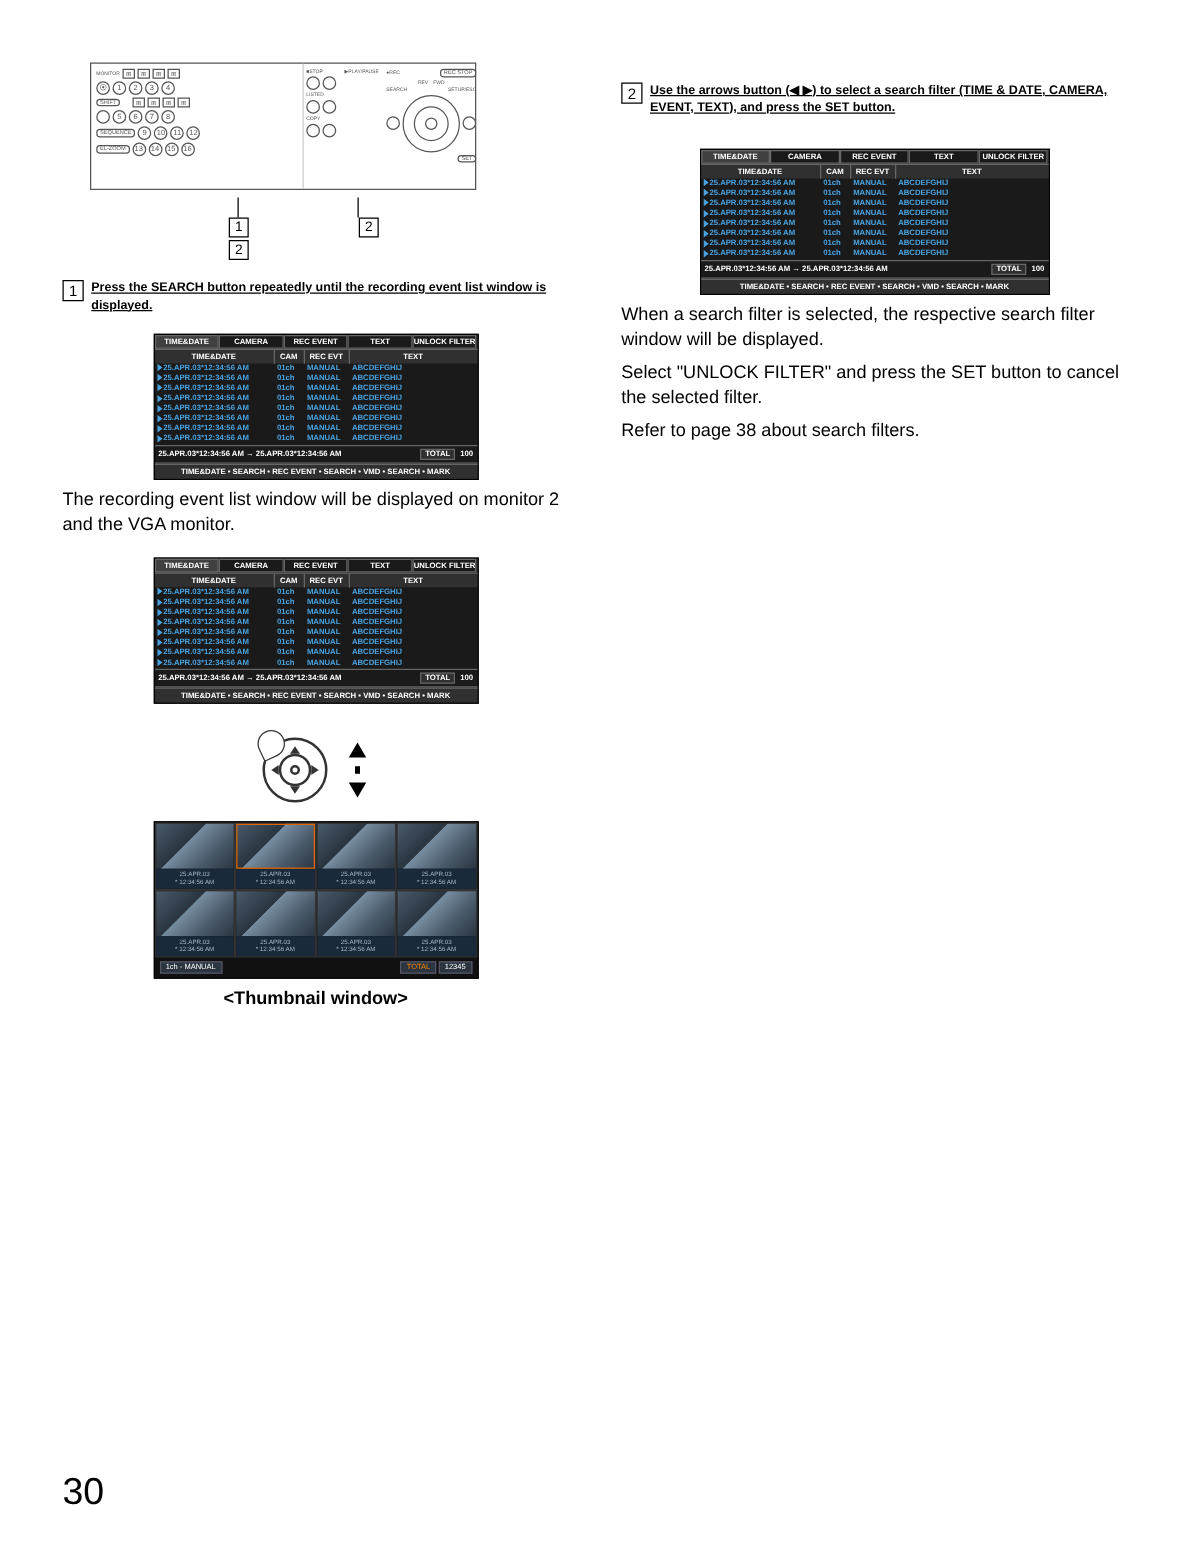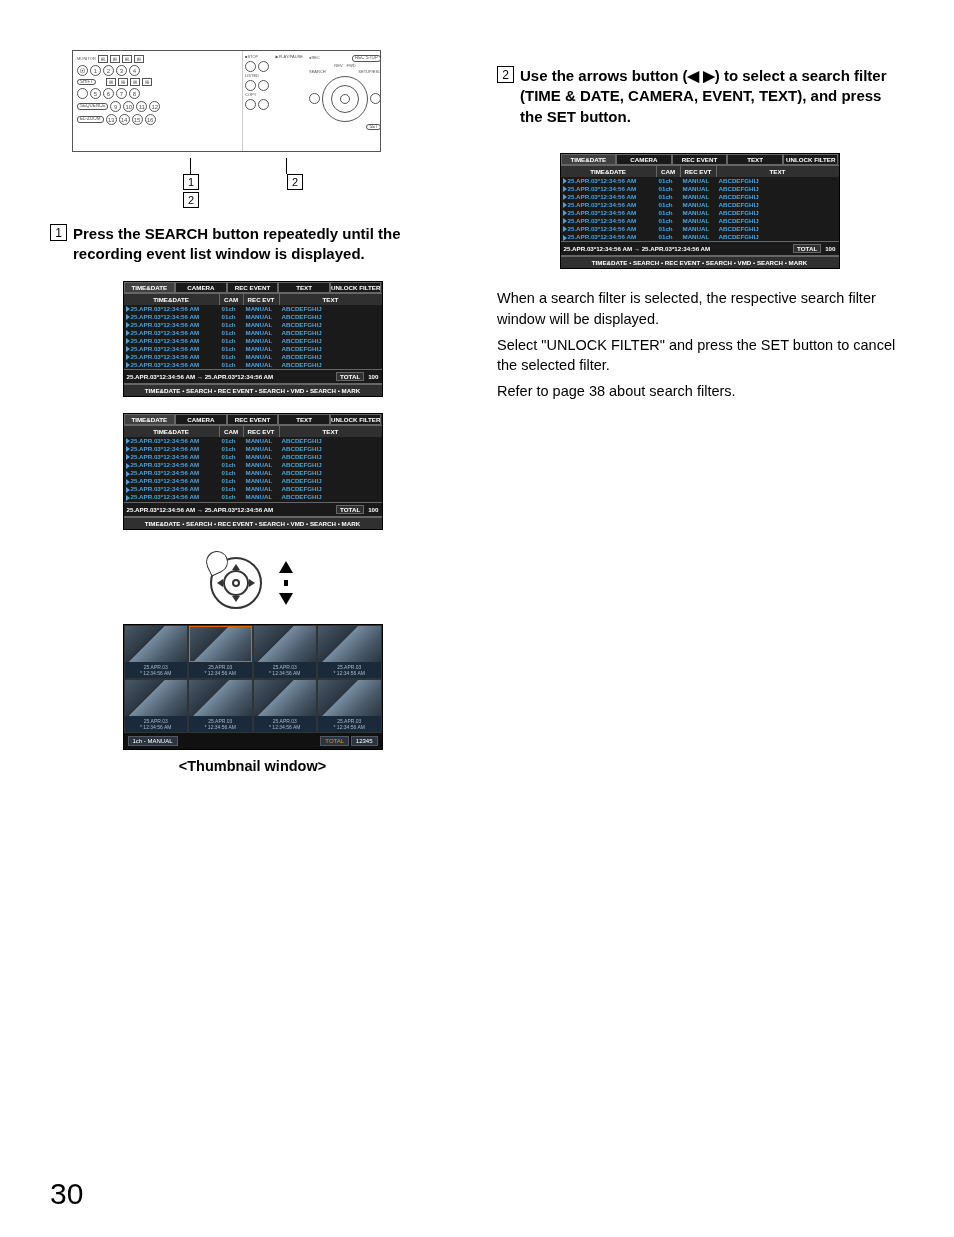--- a/index.html
+++ b/index.html
@@ -48,21 +48,21 @@
   .jog-inner{width:10px;height:10px;border:1px solid #555;border-radius:50%;}
   .callouts{margin:0 0 14px 22px;}
   .callout-line{display:flex;}
   .cl1{width:119px;border-right:1px solid #000;height:16px;}
   .cl2{width:96px;border-right:1px solid #000;height:16px;}
   .cb-row{display:flex;gap:4px;margin-left:111px;}
   .cb-row2{margin-left:111px;margin-top:2px;}
   .cb{width:16px;height:16px;border:1px solid #000;display:flex;align-items:center;justify-content:center;font-size:11px;}
   .step{display:flex;gap:6px;margin:16px 0 10px 0;}
   .step .cb{flex:0 0 17px;height:17px;font-size:12px;font-weight:normal;}
-  .step-text{font-size:15px;font-weight:bold;line-height:1.35;}
+  .step-text{font-size:10px;font-weight:bold;line-height:1.35;text-decoration:underline;}
   .body-text{font-size:14.5px;line-height:1.4;margin:6px 0 0 0;}
   .event-table{width:260px;margin:16px auto 0 auto;border:1px solid #000;font-size:6.2px;font-weight:bold;color:#fff;background:#1a1a1a;}
   .et-tabs{display:flex;background:#303030;}
   .et-tab{flex:1;border:1px solid #666;text-align:center;padding:1px 0;background:#1a1a1a;}
   .et-tab.active{background:#404040;}
   .et-head{display:flex;background:#303030;border-top:1px solid #666;}
   .et-h{padding:2px 2px;border-right:1px solid #666;text-align:center;}
   .et-h1{flex:0 0 96px;}
   .et-h2{flex:0 0 24px;}
   .et-h3{flex:0 0 36px;}
@@ -300,20 +300,21 @@
         <div class="et-foot1">
           <span>25.APR.03*12:34:56 AM → 25.APR.03*12:34:56 AM</span>
           <span class="et-total-box">
             <span class="et-total-label">TOTAL</span>
             <span>100</span>
           </span>
         </div>
         <div class="et-foot2">TIME&amp;DATE • SEARCH • REC EVENT • SEARCH • VMD • SEARCH • MARK</div>
       </div>
 
+      <p class="body-text">The recording event list window will be displayed on monitor 2 and the VGA monitor.</p>
 
       <div class="event-table">
         <div class="et-tabs">
           <div class="et-tab active">TIME&amp;DATE</div>
           <div class="et-tab">CAMERA</div>
           <div class="et-tab">REC EVENT</div>
           <div class="et-tab">TEXT</div>
           <div class="et-tab">UNLOCK FILTER</div>
         </div>
         <div class="et-head">
@@ -520,20 +521,20 @@
         <div class="et-foot1">
           <span>25.APR.03*12:34:56 AM → 25.APR.03*12:34:56 AM</span>
           <span class="et-total-box">
             <span class="et-total-label">TOTAL</span>
             <span>100</span>
           </span>
         </div>
         <div class="et-foot2">TIME&amp;DATE • SEARCH • REC EVENT • SEARCH • VMD • SEARCH • MARK</div>
       </div>
 
-      <p class="body-text" style="margin-top:19px">When a search filter is selected, the respective search filter window will be displayed.</p>
+      <p class="body-text" style="margin-top:6px">When a search filter is selected, the respective search filter window will be displayed.</p>
       <p class="body-text">Select "UNLOCK FILTER" and press the SET button to cancel the selected filter.</p>
       <p class="body-text">Refer to page 38 about search filters.</p>
     </div>
   </div>
 
   <div class="pagenum">30</div>
 </div>
 
 </body></html>

